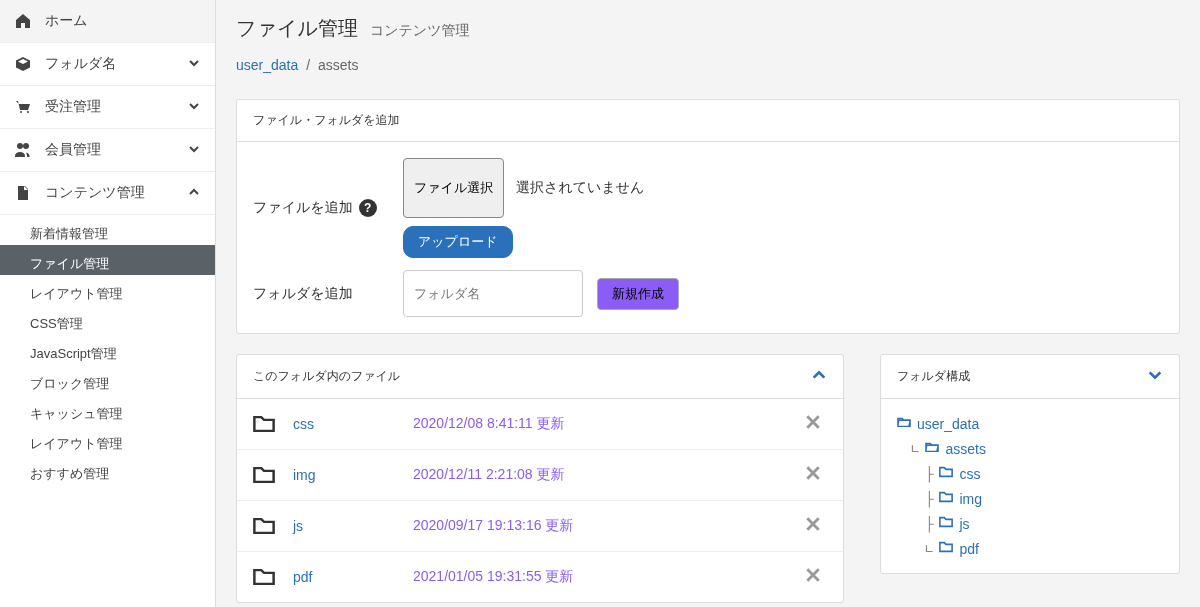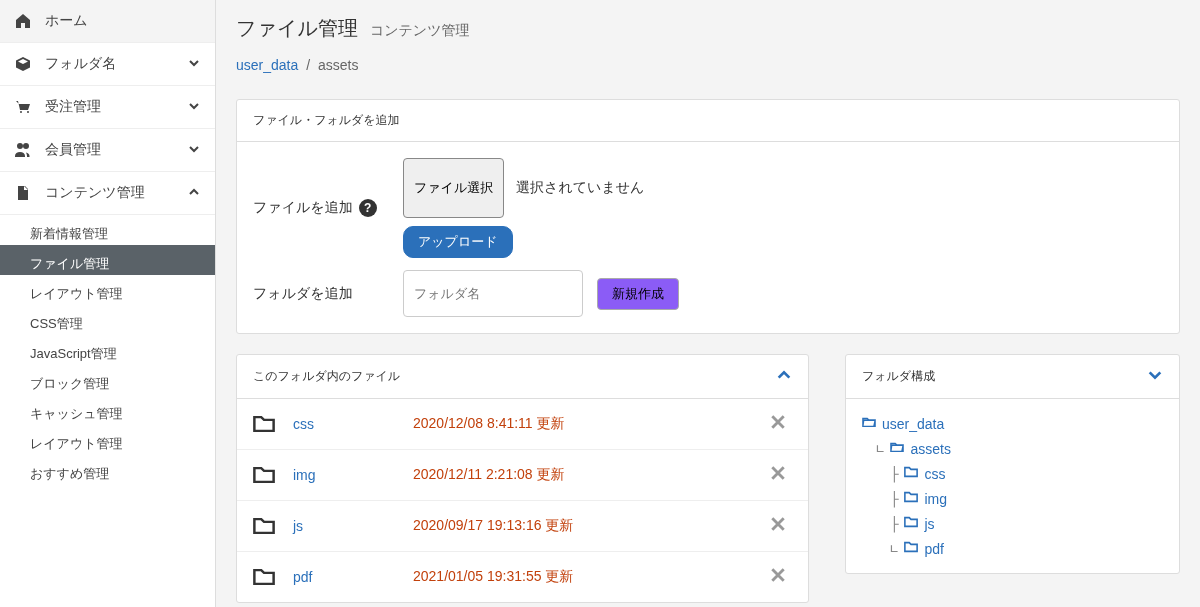--- a/index.html
+++ b/index.html
@@ -39,29 +39,29 @@
 
 .btn { display: inline-block; padding: 6px 14px; border-radius: 4px; border: 1px solid #ccc; background: #fff; cursor: pointer; font-size: 13px; }
 .btn-file { background: #efefef; border: 1px solid #888; padding: 20px 10px; }
 .file-status { margin-left: 8px; color: #333; }
 .btn-primary { background: #2b70ba; border-color: #2b70ba; color: #fff; margin-top: 8px; border-radius: 10px;}
 .btn-outline { background: #8b5cf6; border: 1px solid #aaa; }
 input[type=text].folder-input { padding: 15px 10px; border: 1px solid #ccc; border-radius: 4px; width: 180px; margin-right: 10px; font-size: 13px; }
 
 .columns { display: flex; gap: 36px; align-items: flex-start; }
 .col-files { flex: 1; }
-.col-tree { width: 335px; }
+.col-tree { width: 300px; }
 
 .file-row { display: flex; align-items: center; padding: 14px 16px; border-top: 1px solid #eee; }
 .file-row:first-child { border-top: none; }
 .file-icon { width: 40px; display:flex; }
 .file-icon svg { width: 22px; height: 22px; stroke: #000; }
 .file-name { width: 120px; }
 .file-name a { color: #2b70ba; text-decoration: none; }
-.file-date { flex: 1; color: #c2410c; }
+.file-date { flex: 1; color: #8b5cf6; }
 .file-del { color: #999; cursor: pointer; font-size: 18px; padding: 0 6px; }
 
 .tree { padding: 12px 16px; }
 .tree-item { display: flex; align-items: center; gap: 6px; padding: 4px 0; }
 .tree-item a { color: #2b70ba; text-decoration: none; }
 .tree-l1 { padding-left: 14px; }
 .tree-l2 { padding-left: 28px; }
 .tree-prefix { color: #888; font-family: monospace; }
 .tree-icon svg { width: 14px; height: 14px; }
 

